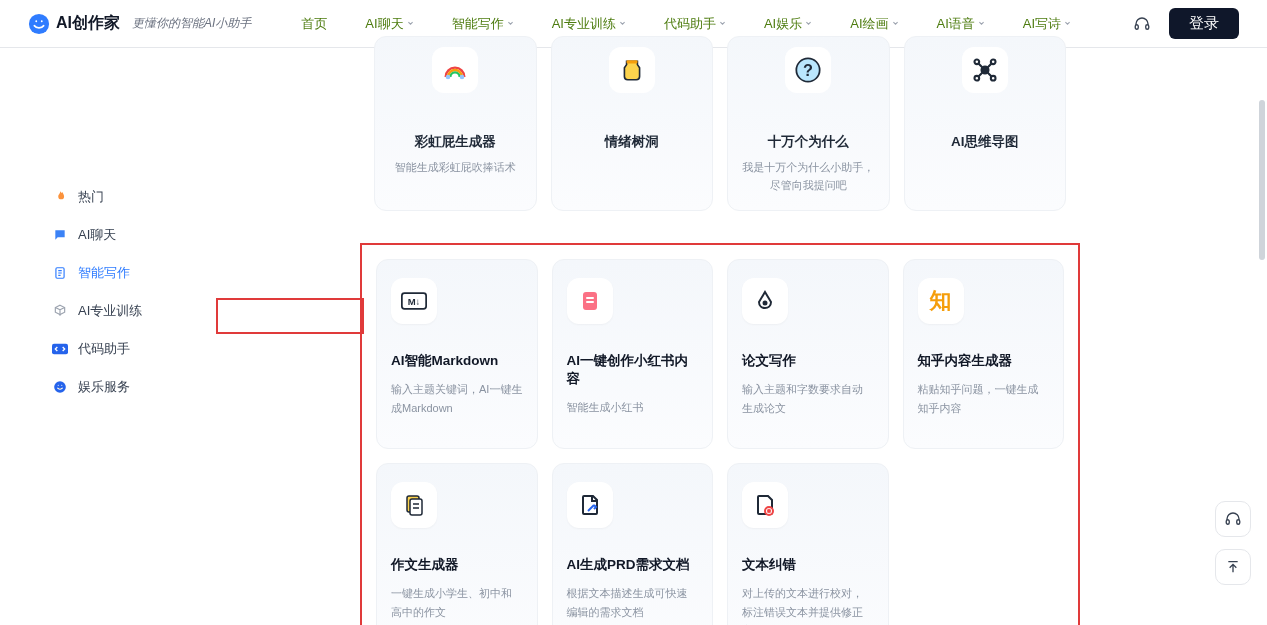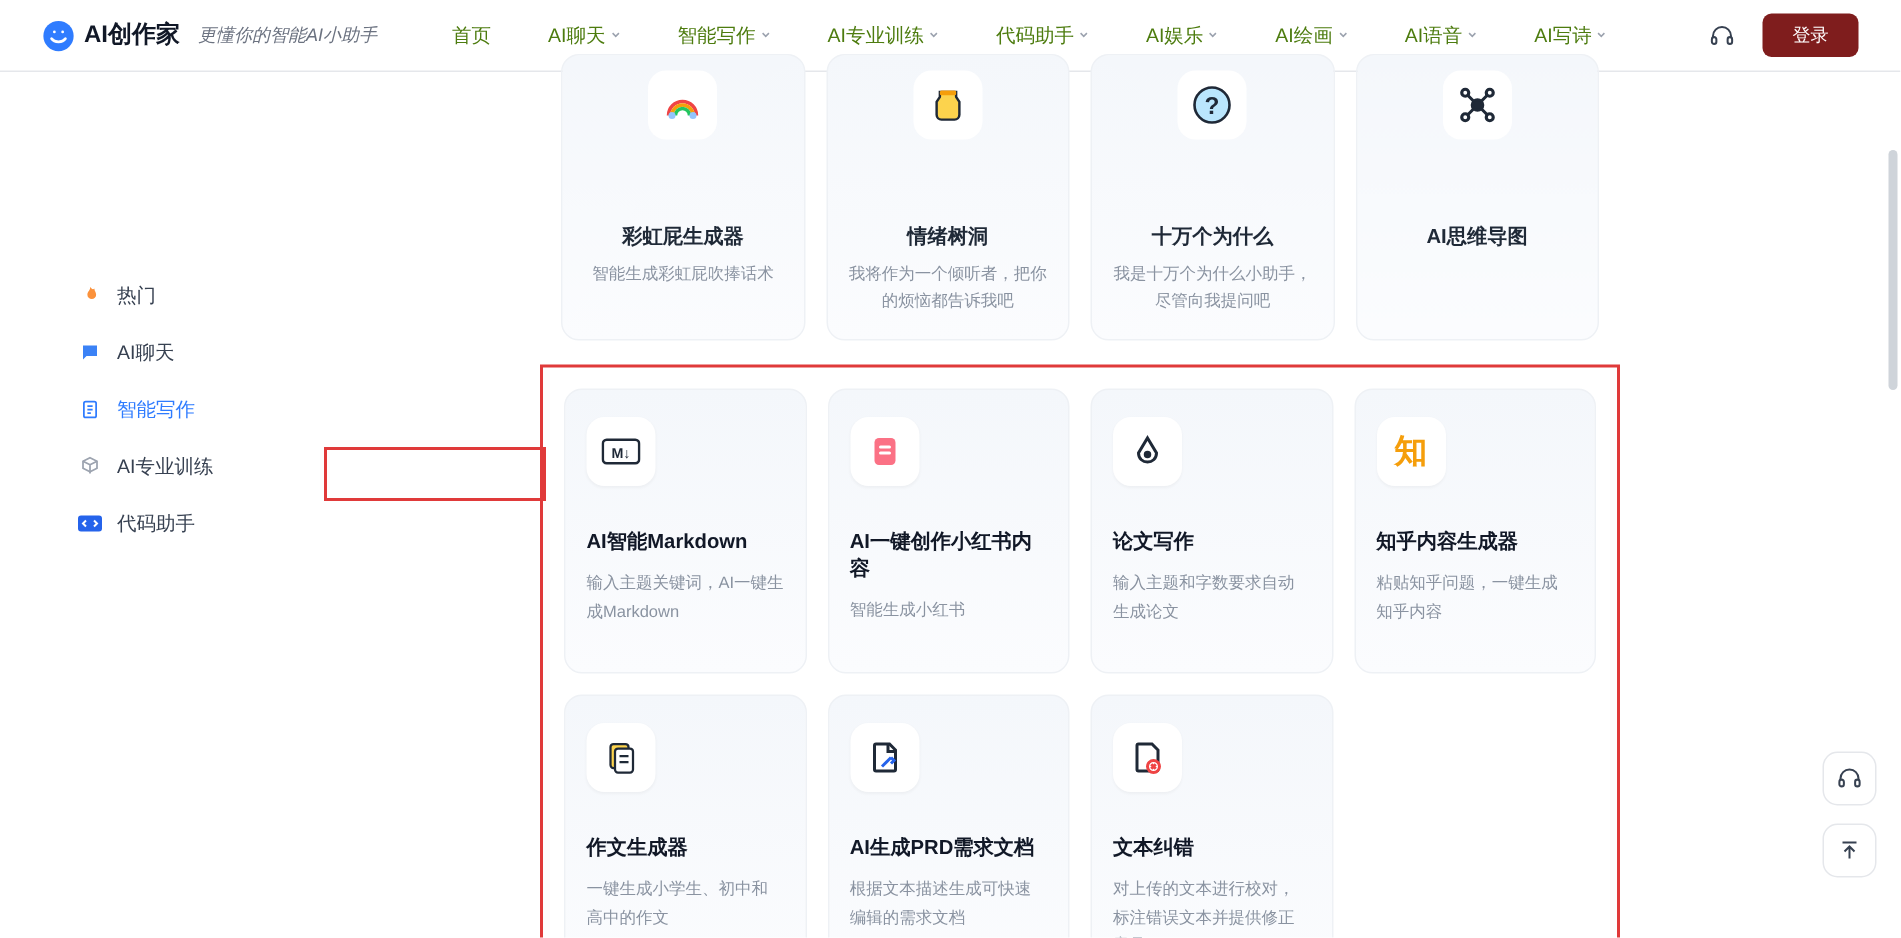--- a/index.html
+++ b/index.html
@@ -10,21 +10,21 @@
   .topbar { height:48px; border-bottom:1px solid #e5e7eb; display:flex; align-items:center; padding:0 28px; }
   .logo { display:flex; align-items:center; gap:6px; }
   .logo-mark { width:22px; height:22px; }
   .logo-text { font-size:16px; font-weight:700; color:#111827; }
   .tagline { font-size:12px; color:#6b7280; margin-left:12px;font-style:italic; }
   .nav { display:flex; margin-left:32px; gap:2px; }
   .nav-item { font-size:13px; color:#4d7c0f; padding:6px 18px; display:flex; align-items:center; gap:3px; cursor:pointer; }
   .caret { width:7px; height:7px; }
   .top-right { margin-left:auto; display:flex; align-items:center; gap:18px; }
   .headset { width:18px; height:18px; }
-  .login-btn { background:#7f1d1d; color:#fff; border:none; border-radius:6px; padding:6px 20px; font-size:12px; cursor:pointer; }
+  .login-btn { background:#0f172a; color:#fff; border:none; border-radius:6px; padding:6px 20px; font-size:15px; cursor:pointer; }
 
   
   .page { display:flex; height:calc(100% - 48px); position:relative; }
 
   
   .sidebar { width:200px; padding-top:130px; flex-shrink:0; }
   .sidebar-inner { width:150px; margin-left:40px; }
   .side-item { display:flex; align-items:center; gap:10px; padding:10px 12px; font-size:13px; color:#374151; cursor:pointer; border-radius:6px; }
   .side-item .ic { width:16px; height:16px; display:inline-flex; align-items:center; justify-content:center; }
   .side-item.active { color:#2f7cff; }
@@ -35,21 +35,21 @@
   .grid { display:grid; grid-template-columns:repeat(4, 1fr); grid-auto-rows:190px; gap:14px; padding:14px; }
   .gcard { background:linear-gradient(180deg,#f4f7fb 0%, #fbfcfe 100%); border:1px solid #eef1f5; border-radius:12px; padding:18px 14px; cursor:pointer; }
   .gcard .ic-wrap { width:46px; height:46px; border-radius:12px; background:#fff; display:flex; align-items:center; justify-content:center; margin-bottom:28px; box-shadow:0 1px 2px rgba(0,0,0,.04); }
   .gcard .title { font-size:13.5px; font-weight:700; color:#111827; }
   .gcard .desc { font-size:11px; color:#8a93a1; margin-top:10px; line-height:1.7; }
 
   
   .toprow { position:absolute; left:360px; top:-12px; width:720px; display:grid; grid-template-columns:repeat(4,1fr); gap:14px; padding:0 14px; }
   .tcard { background:linear-gradient(180deg,#f4f7fb 0%, #fbfcfe 100%); border:1px solid #eef1f5; border-radius:12px; padding:0 14px 16px 14px; text-align:center; }
   .tcard .ic-wrap { width:46px; height:46px; border-radius:12px; background:#fff; margin:10px auto 0; display:flex; align-items:center; justify-content:center; }
-  .tcard .title { font-size:13.5px; font-weight:700; margin-top:56px; }
+  .tcard .title { font-size:13.5px; font-weight:700; margin-top:40px; }
   .tcard .desc { font-size:11px; color:#8a93a1; margin-top:8px; line-height:1.6; }
 
   
   .float-right { position:absolute; right:16px; bottom:40px; display:flex; flex-direction:column; gap:12px; }
   .fbtn { width:36px; height:36px; border:1px solid #e5e7eb; border-radius:10px; background:#fff; display:flex; align-items:center; justify-content:center; cursor:pointer; }
 
   
   .scroll { position:absolute; right:2px; top:52px; width:6px; height:160px; background:#cfd4da; border-radius:3px; }
 </style>
 </head>
@@ -166,20 +166,29 @@
         <span>AI专业训练</span>
       </div>
       <div class="side-item">
         <span class="ic">
             <svg width="16" height="12" viewBox="0 0 24 16">
               <rect x="0" y="0" width="24" height="16" rx="3" fill="#2563eb"></rect>
               <path d="M8 5l-3 3 3 3M16 5l3 3-3 3" stroke="#fff" stroke-width="2" fill="none"></path>
             </svg>
           </span>
         <span>代码助手</span>
+      </div>
+      <div class="side-item">
+        <span class="ic">
+            <svg width="14" height="14" viewBox="0 0 24 24">
+              <circle cx="12" cy="12" r="10" fill="#2563eb"></circle>
+              <path d="M8 14c1.5 2 6.5 2 8 0M9 9h.01M15 9h.01" stroke="#fff" stroke-width="2" stroke-linecap="round"></path>
+            </svg>
+          </span>
+        <span>娱乐服务</span>
       </div>
     </div>
   </div>
   <div class="side-highlight"></div>
 
   <div class="toprow">
     <div class="tcard">
       <div class="ic-wrap">
           <svg width="28" height="28" viewBox="0 0 24 24">
             <path d="M4 18a8 8 0 0116 0" fill="none" stroke="#ef4444" stroke-width="2"></path>
@@ -193,21 +202,20 @@
       <div class="desc">智能生成彩虹屁吹捧话术</div>
     </div>
     <div class="tcard">
       <div class="ic-wrap">
           <svg width="26" height="28" viewBox="0 0 24 24">
             <path d="M7 4h10v3l2 3v8a3 3 0 01-3 3H8a3 3 0 01-3-3v-8l2-3z" fill="#fcd34d" stroke="#1f2937" stroke-width="1.5"></path>
             <rect x="7" y="3" width="10" height="3" rx="1" fill="#f59e0b"></rect>
           </svg>
         </div>
       <div class="title">情绪树洞</div>
-      <div class="desc">我将作为一个倾听者，把你的烦恼都告诉我吧</div>
     </div>
     <div class="tcard">
       <div class="ic-wrap">
           <svg width="28" height="28" viewBox="0 0 24 24">
             <circle cx="12" cy="12" r="10" fill="#bae6fd" stroke="#1f2937" stroke-width="1.5"></circle>
             <text x="12" y="17" text-anchor="middle" font-size="14" font-weight="bold" fill="#1f2937">?</text>
           </svg>
         </div>
       <div class="title">十万个为什么</div>
       <div class="desc">我是十万个为什么小助手，尽管向我提问吧</div>

